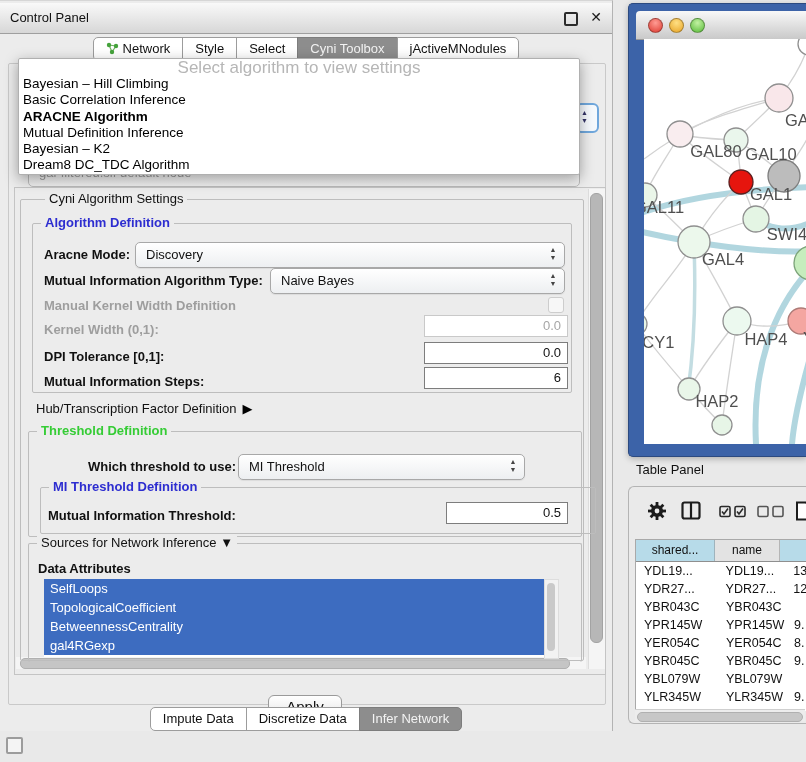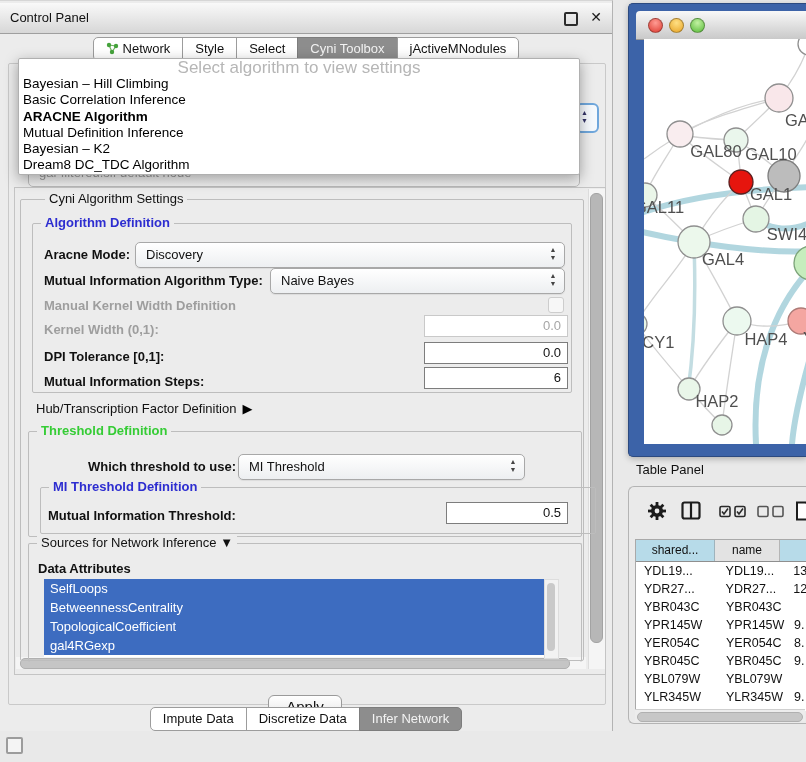--- a/index.html
+++ b/index.html
@@ -224,22 +224,22 @@
   <div class="tfield" style="left:446px;top:501px;width:108px;">
     <span>0.5</span>
   </div>
 
   <div class="abs groupbox" style="left:28px;top:542px;width:552px;height:118px;border-bottom:none;">
     <span class="gb-title t-black" style="left:8px;top:-9px;"><span>Sources for Network Inference</span> <span>▼</span></span>
   </div>
   <span class="blabel" style="left:38px;top:560px;">Data Attributes</span>
   <div class="abs attr-list">
     <div class="attr-item">SelfLoops</div>
+    <div class="attr-item">TopologicalCoefficient</div>
     <div class="attr-item">BetweennessCentrality</div>
-    <div class="attr-item">TopologicalCoefficient</div>
     <div class="attr-item">gal4RGexp</div>
   </div>
   <div class="abs list-sb">
       <div class="thumb"></div>
     </div>
 
   <div class="abs apply-btn">
     <span>Apply</span>
   </div>
 

